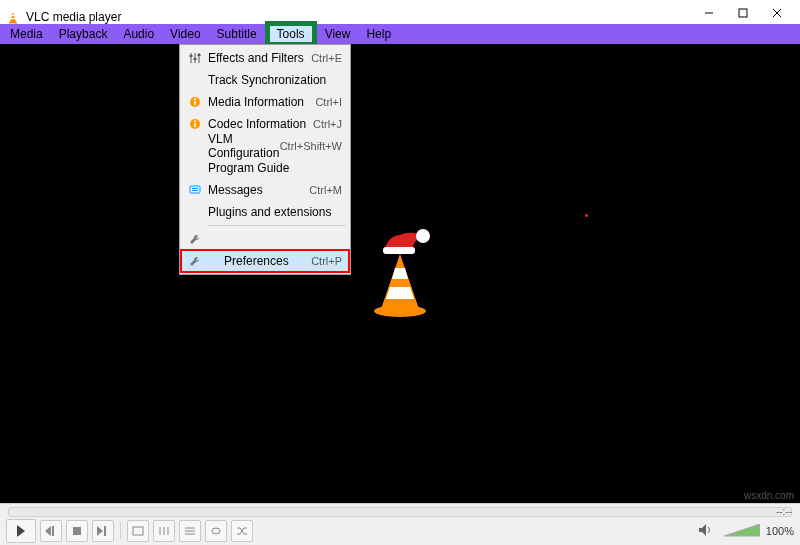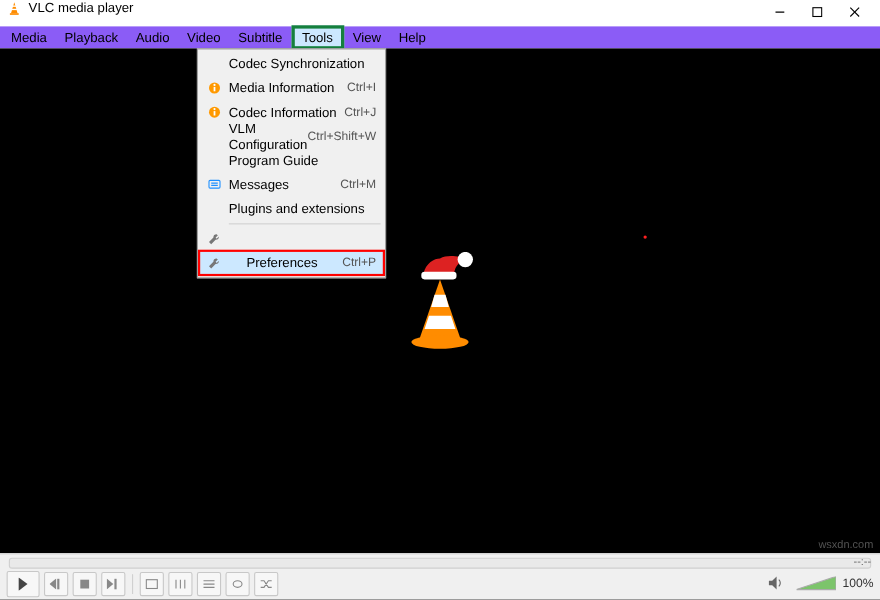--- a/index.html
+++ b/index.html
@@ -1,24 +1,24 @@
 <!DOCTYPE html>
 <html><head>
 <meta charset="utf-8">
 <style>
   * { box-sizing: border-box; margin: 0; padding: 0; font-family: "Segoe UI", Tahoma, sans-serif; }
   body { width: 800px; height: 545px; background: #fff; overflow: hidden; position: relative; font-size: 12px; color: #000; }
-  .titlebar { height: 24px; display: flex; align-items: flex-start; padding: 0 6px; background: #fff; }
+  .titlebar { height: 24px; display: flex; align-items: flex-end; padding: 0 6px; background: #fff; }
   .titlebar .icon { width: 14px; height: 14px; margin-right: 6px; }
   .titlebar .title { flex: 1; font-size: 12px; }
   .winbtns { display: flex; }
   .winbtn { width: 34px; height: 22px; display: flex; align-items: center; justify-content: center; }
   .menubar { height: 20px; display: flex; align-items: center; padding: 0 2px; background: #8b5cf6; }
   .menuitem { padding: 2px 8px; font-size: 12px; }
-  .menuitem.open { background: #cce8ff; border: 3px solid #15803d; padding: 1px 7px; }
+  .menuitem.open { background: #cce8ff; border: 5px solid #15803d; padding: 1px 7px; }
   .dropdown { position: absolute; left: 179px; top: 44px; width: 172px; background: #f0f0f0; border: 1px solid #a0a0a0; box-shadow: 2px 2px 4px rgba(0,0,0,0.25); z-index: 10; padding: 2px; }
   .drop-row { display: flex; align-items: center; height: 22px; padding: 0 4px; font-size: 12px; position: relative; }
   .drop-row .ic { width: 18px; display: flex; align-items: center; justify-content: center; }
   .drop-row .lbl { flex: 1; padding-left: 4px; }
   .drop-row .sc { color: #555; font-size: 11px; padding-right: 2px; }
   .drop-sep { height: 1px; background: #d0d0d0; margin: 2px 2px 2px 26px; }
   .drop-row.highlight { background: #cce8ff; }
   .highlight-box { position: absolute; border: 2px solid #ff0000; pointer-events: none; }
   .video { position: absolute; left: 0; top: 44px; right: 0; bottom: 42px; background: #000; display: flex; align-items: center; justify-content: center; }
   .cone-wrap { position: relative; width: 70px; height: 90px; }
@@ -93,22 +93,36 @@
       <polygon points="30,39 40,39 43,50 27,50" fill="#fff"></polygon>
       <polygon points="25,58 45,58 49,70 21,70" fill="#fff"></polygon>
       <ellipse cx="35" cy="82" rx="26" ry="6" fill="#ff8c00"></ellipse>
     </svg>
   </div>
   <div class="red-dot" style="left:585px; top:170px;"></div>
 </div>
 
 <div class="dropdown">
   <div class="drop-row">
-    <span class="ic"></span>
-    <span class="lbl">Codec Synchronization</span>
+    <span class="ic">
+        <svg width="12" height="12">
+          <line x1="2" y1="1" x2="2" y2="11" stroke="#555"></line>
+          <line x1="6" y1="1" x2="6" y2="11" stroke="#555"></line>
+          <line x1="10" y1="1" x2="10" y2="11" stroke="#555"></line>
+          <rect x="0.5" y="3" width="3" height="2" fill="#555"></rect>
+          <rect x="4.5" y="6" width="3" height="2" fill="#555"></rect>
+          <rect x="8.5" y="2" width="3" height="2" fill="#555"></rect>
+        </svg>
+      </span>
+    <span class="lbl">Effects and Filters</span>
+    <span class="sc">Ctrl+E</span>
+  </div>
+  <div class="drop-row">
+    <span class="ic"></span>
+    <span class="lbl">Track Synchronization</span>
     <span class="sc"></span>
   </div>
   <div class="drop-row">
     <span class="ic">
         <svg width="12" height="12">
           <circle cx="6" cy="6" r="5" fill="#ff9900"></circle>
           <rect x="5.2" y="5" width="1.6" height="4" fill="#fff"></rect>
           <circle cx="6" cy="3.2" r="1" fill="#fff"></circle>
         </svg>
       </span>

